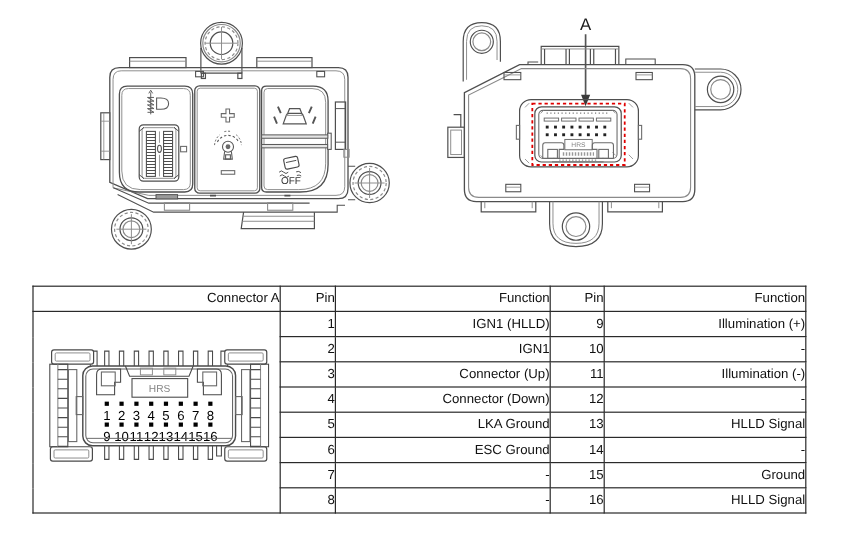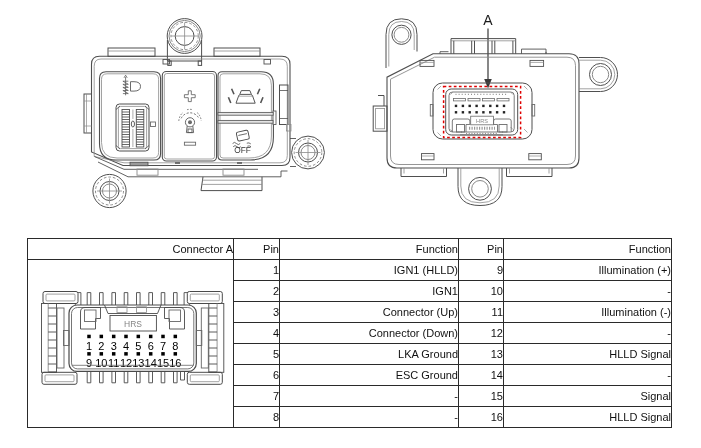--- a/index.html
+++ b/index.html
@@ -365,21 +365,21 @@
         <td>6</td>
         <td>ESC Ground</td>
         <td>14</td>
         <td>-</td>
       </tr>
 
   <tr>
         <td>7</td>
         <td>-</td>
         <td>15</td>
-        <td>Signal</td>
+        <td>Ground</td>
       </tr>
 
   <tr>
         <td>8</td>
         <td>-</td>
         <td>16</td>
         <td>HLLD Signal</td>
       </tr>
 </tbody>
   </table>

